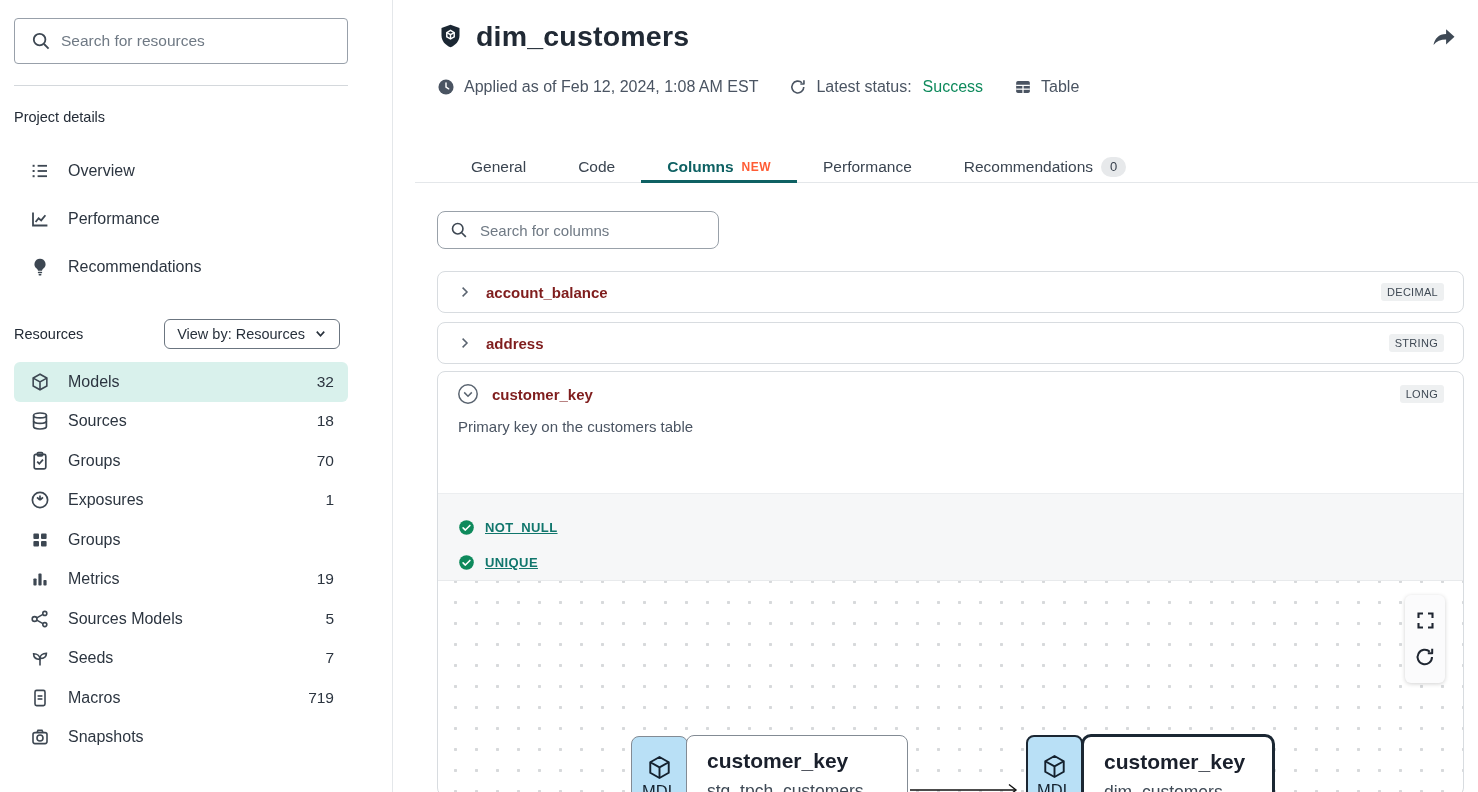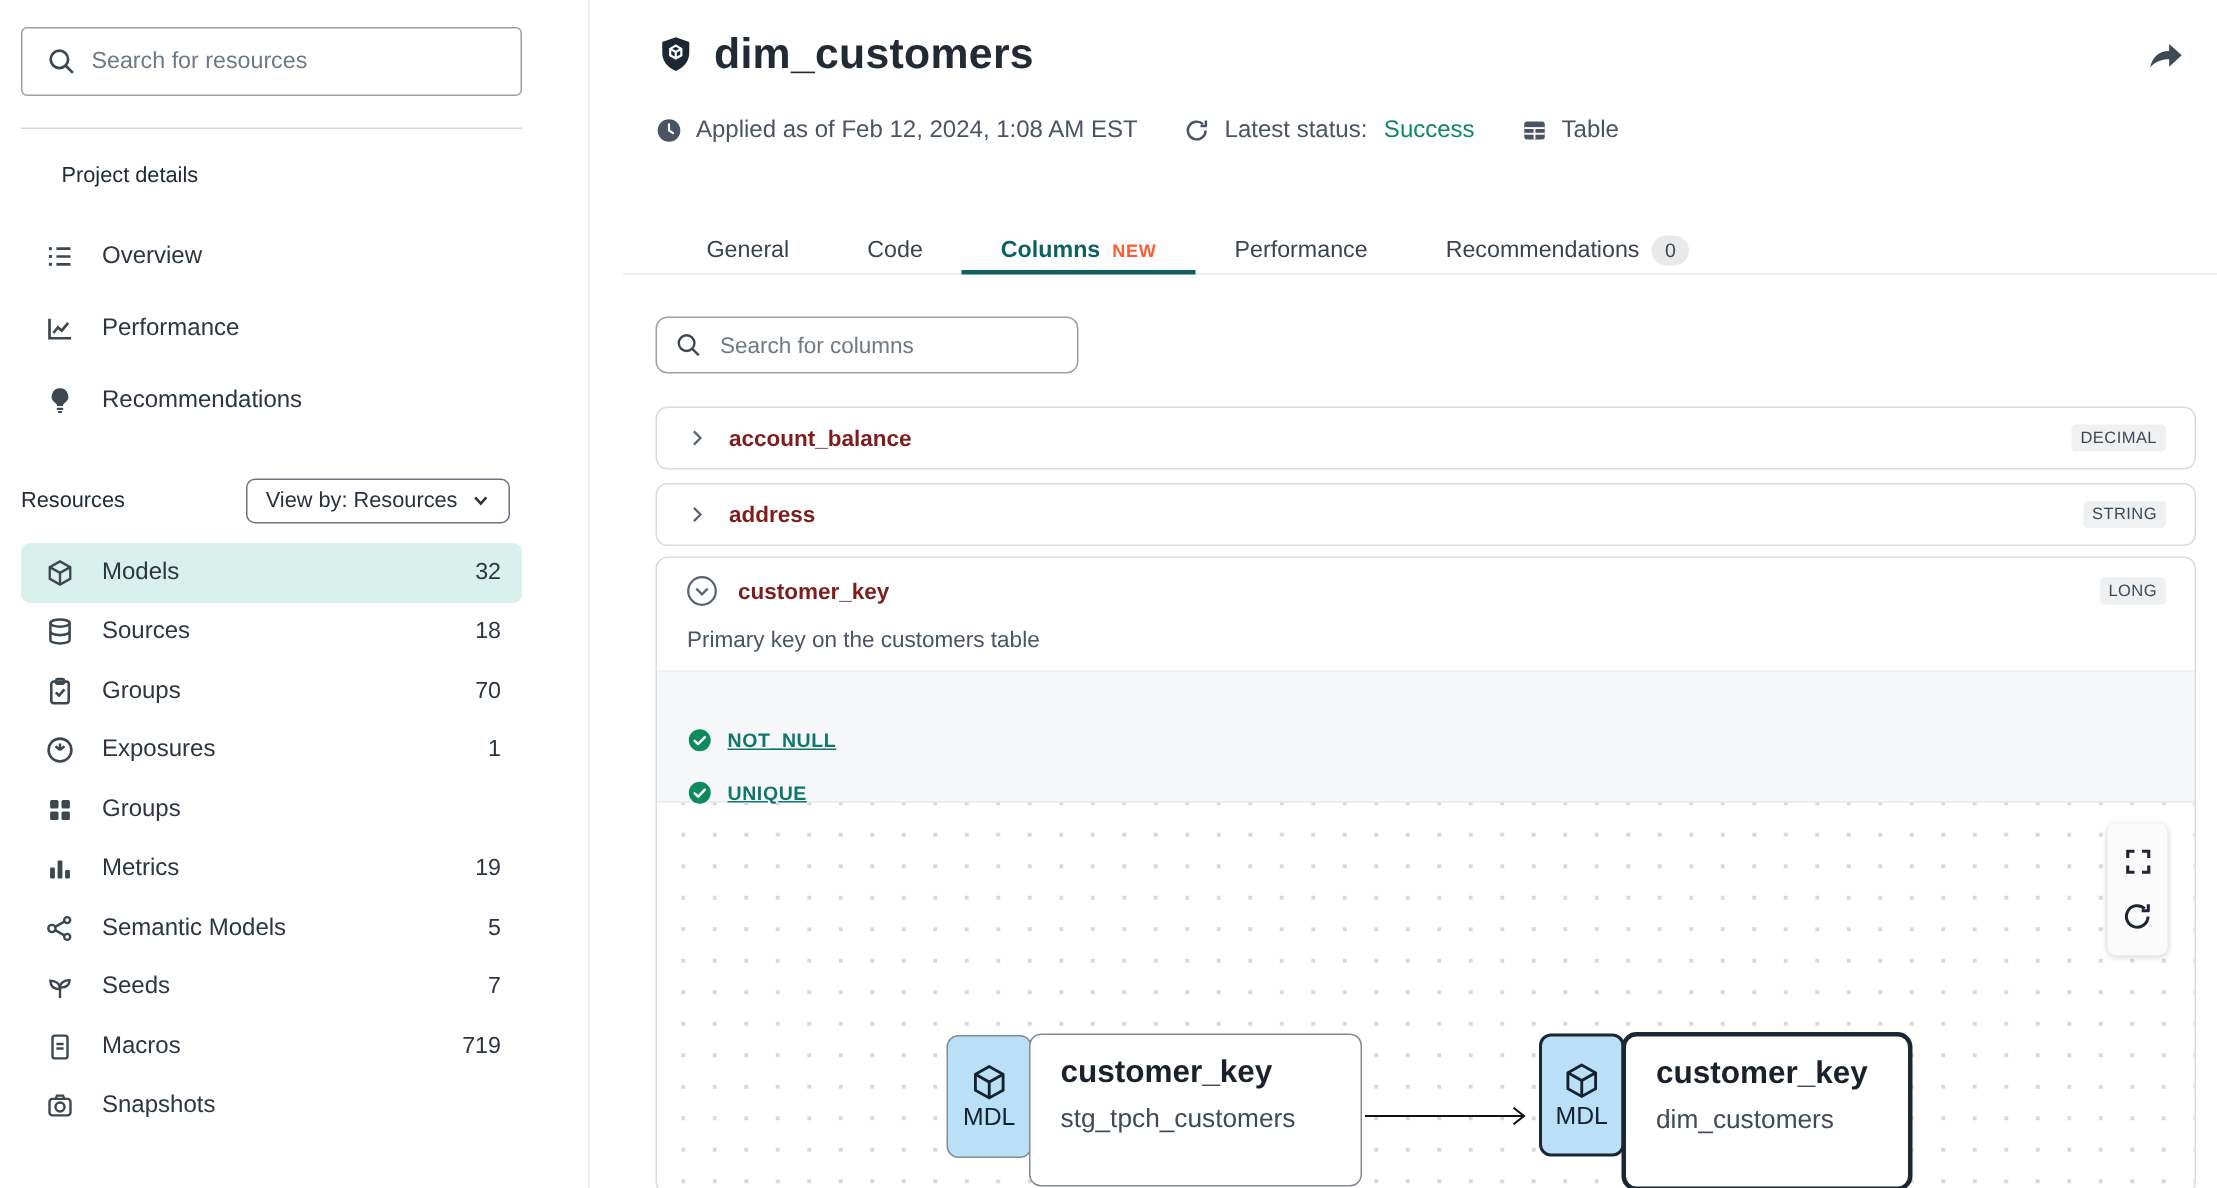--- a/index.html
+++ b/index.html
@@ -1,18 +1,18 @@
 <!DOCTYPE html>
 <html><head>
 <meta charset="utf-8">
 <style>
   * { margin:0; padding:0; box-sizing:border-box; }
   html,body { width:1478px; height:792px; overflow:hidden; background:#fff;
     font-family:"Liberation Sans", sans-serif; color:#232b36; }
-  .abs { position:absolute;margin-left:27px; }
+  .abs { position:absolute; }
 
   
   #sidebar { position:absolute; left:0; top:0; width:393px; height:792px;
     background:#fff; border-right:1px solid #e4e7ea; }
   .search-wrap { position:absolute; left:14px; top:18px; width:334px; height:46px; }
   .search-wrap input { width:100%; height:100%; border:1px solid #98a0aa; border-radius:4px;
     padding:0 12px 0 46px; font-size:15.5px; font-family:inherit; color:#232b36; outline:none; }
   .search-wrap input::placeholder { color:#6f7984; }
   .search-wrap .sicon { position:absolute; left:17px; top:13px; color:#3d4752; }
   .side-divider { position:absolute; left:14px; top:85px; width:334px; height:1px; background:#d4d8dc; }
@@ -68,21 +68,21 @@
   .col-card { position:absolute; left:44px; width:1027px; background:#fff;
     border:1px solid #d8dce0; border-radius:8px; }
   .col-head { height:40px; display:flex; align-items:center; gap:13px; padding:0 19px; cursor:pointer; }
   .col-head .chev { display:flex; color:#5a6470; }
   .col-name { font-size:15px; font-weight:600; color:#7f1d1d; }
   .type-badge { margin-left:auto; background:#eef0f1; color:#3f4954; font-size:11px;
     padding:3px 6px; border-radius:3px; letter-spacing:.3px; }
   #card-ckey { top:371px; height:425px; overflow:hidden; }
   #ckey-desc { padding:2px 20px 12px 20px; font-size:15px; color:#4a5462; }
   #ckey-tests { background:#f6f7f8; border-top:1px solid #eceef0; border-bottom:1px solid #e8eaec;
-    padding:28px 20px; height:88px; }
+    padding:16px 20px; height:88px;margin-top:46px; }
   .test-row { height:35px; display:flex; align-items:center; gap:10px; }
   .test-link { font-size:13px; font-weight:700; letter-spacing:.4px; color:#10766c;
     text-decoration:underline; cursor:pointer; }
 
   
   #graph { position:relative; width:100%; height:259px;
     background-image:radial-gradient(circle, #d7d9db 1.4px, transparent 1.5px);
     background-size:21px 21px; background-position:7px 11px; }
   #graph-controls { position:absolute; right:18px; top:14px; width:40px; height:88px;
     background:#fbfbfc; border-radius:6px; box-shadow:0 1px 4px rgba(0,0,0,.18);
@@ -235,21 +235,21 @@
     <div class="res-item">
       <span class="ricon">
         <svg width="20" height="20" viewBox="0 0 20 20" fill="none" stroke="currentColor" stroke-width="1.6">
             <circle cx="4.6" cy="10" r="2.4"></circle>
             <circle cx="14.8" cy="4.4" r="2"></circle>
             <circle cx="14.8" cy="15.6" r="2"></circle>
             <line x1="6.8" y1="8.9" x2="12.9" y2="5.4"></line>
             <line x1="6.8" y1="11.1" x2="12.9" y2="14.6"></line>
           </svg>
       </span>
-      <span class="rlabel">Semantic Models</span>
+      <span class="rlabel">Sources Models</span>
       <span class="rcount">5</span>
     </div>
     <div class="res-item">
       <span class="ricon">
         <svg width="20" height="20" viewBox="0 0 20 20" fill="none" stroke="currentColor" stroke-width="1.6">
             <path d="M10 17.4v-6"></path>
             <path d="M10 11.4C10 8 7.4 5.8 3.6 5.8c0 3.8 2.6 5.6 6.4 5.6z"></path>
             <path d="M10 10.4c0-2.8 2.4-5 6.4-5 0 3.2-2.4 5-6.4 5z"></path>
           </svg>
       </span>

